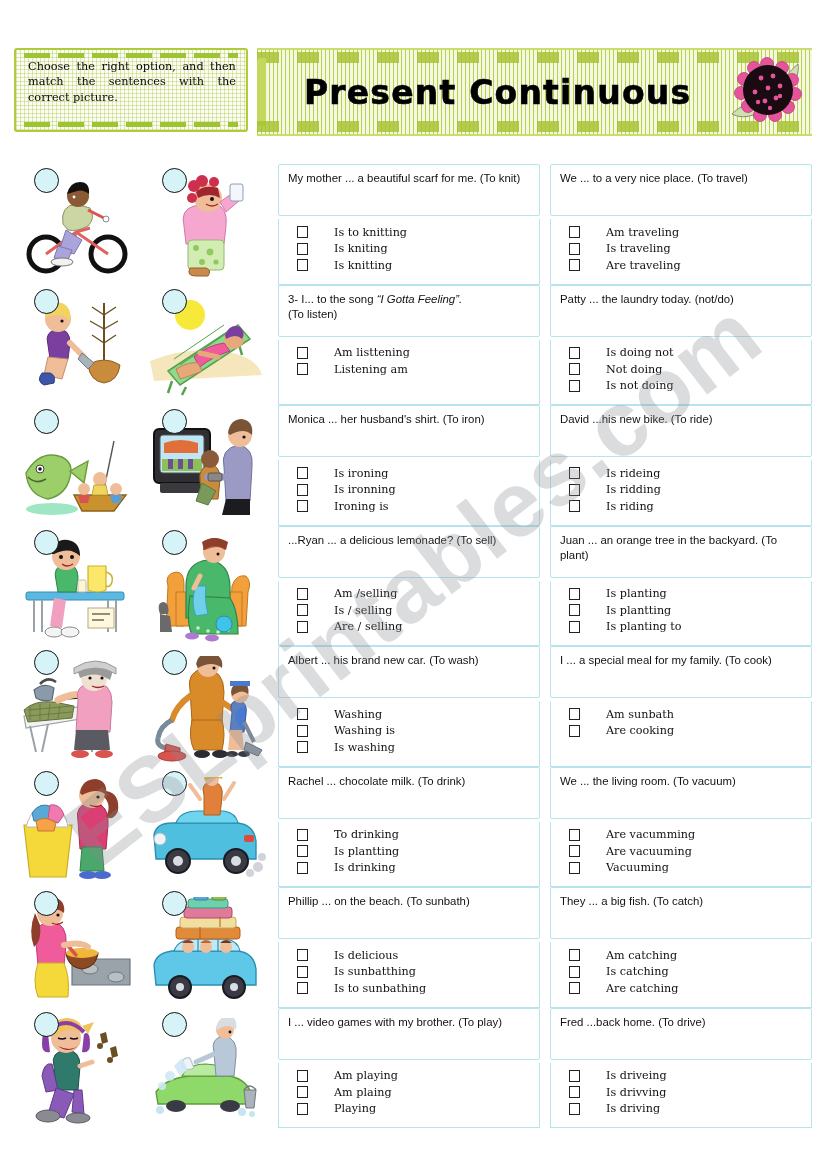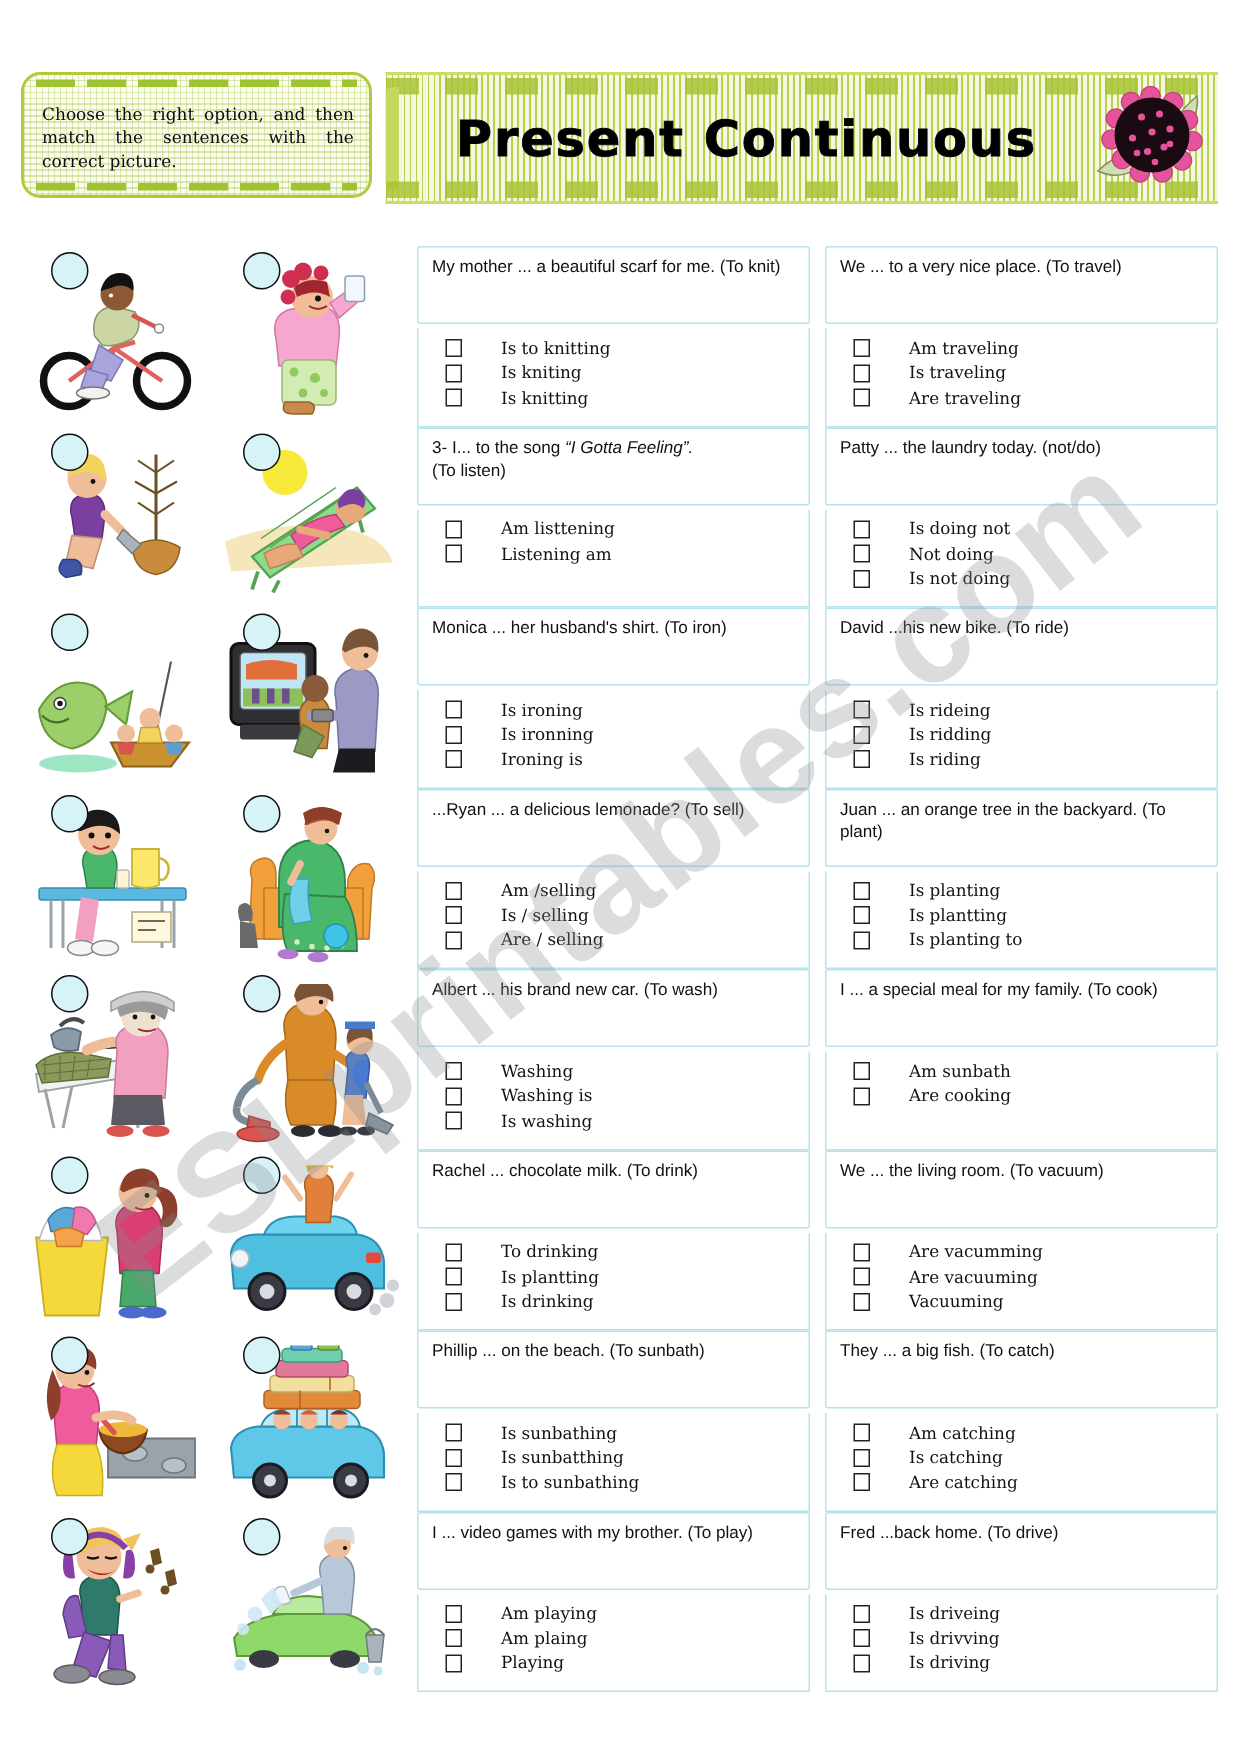--- a/index.html
+++ b/index.html
@@ -7,22 +7,22 @@
   .page{position:relative;width:826px;height:1169px;background:#fff;overflow:hidden;}
 
   
   .header{position:absolute;left:14px;top:48px;width:798px;height:96px;display:flex;align-items:flex-start;}
 
   .instr-box{position:relative;width:258px;height:84px;box-sizing:border-box;
     background:
       repeating-linear-gradient(0deg,rgba(150,180,40,.30) 0 1px,transparent 1px 4px),
       repeating-linear-gradient(90deg,rgba(150,180,40,.30) 0 1px,transparent 1px 4px),
       #fbfdf0;
-    border:2px solid #aecb3c;border-radius:13px;
-    padding:19px 10px 8px 12px;}
+    border:2px solid #aecb3c;border-radius:3px;
+    padding:9px 10px 8px 12px;}
   .instr-box:before,.instr-box:after{content:"";position:absolute;left:8px;right:8px;height:5px;
     background:repeating-linear-gradient(90deg,#9fc432 0 26px,transparent 26px 34px);}
   .instr-box:before{top:3px;}
   .instr-box:after{bottom:3px;}
   .instr-text{font-family:"DejaVu Serif",serif;font-size:11.3px;line-height:15.4px;color:#0a0a0a;
     text-align:justify;position:relative;z-index:2;}
 
   .title-banner{position:relative;margin-left:9px;width:567px;height:84px;
     background:
       repeating-linear-gradient(90deg,#b9d14a 0 1px,#f4f8e2 1px 4px);
@@ -752,21 +752,21 @@
       </div>
       <div class="qcols">
         <div class="qblock">
           <div class="qbox">
             <div class="qtext">Phillip ... on the beach. (To sunbath)</div>
           </div>
           <div class="opts">
               <div class="opts-inner">
             <div class="opt">
                   <span class="cbox"></span>
-                  <span class="olabel">Is sunbathing</span>
+                  <span class="olabel">Is delicious</span>
                 </div>
             <div class="opt">
                   <span class="cbox"></span>
                   <span class="olabel">Is sunbatthing</span>
                 </div>
             <div class="opt">
                   <span class="cbox"></span>
                   <span class="olabel">Is to sunbathing</span>
                 </div>
           </div>

